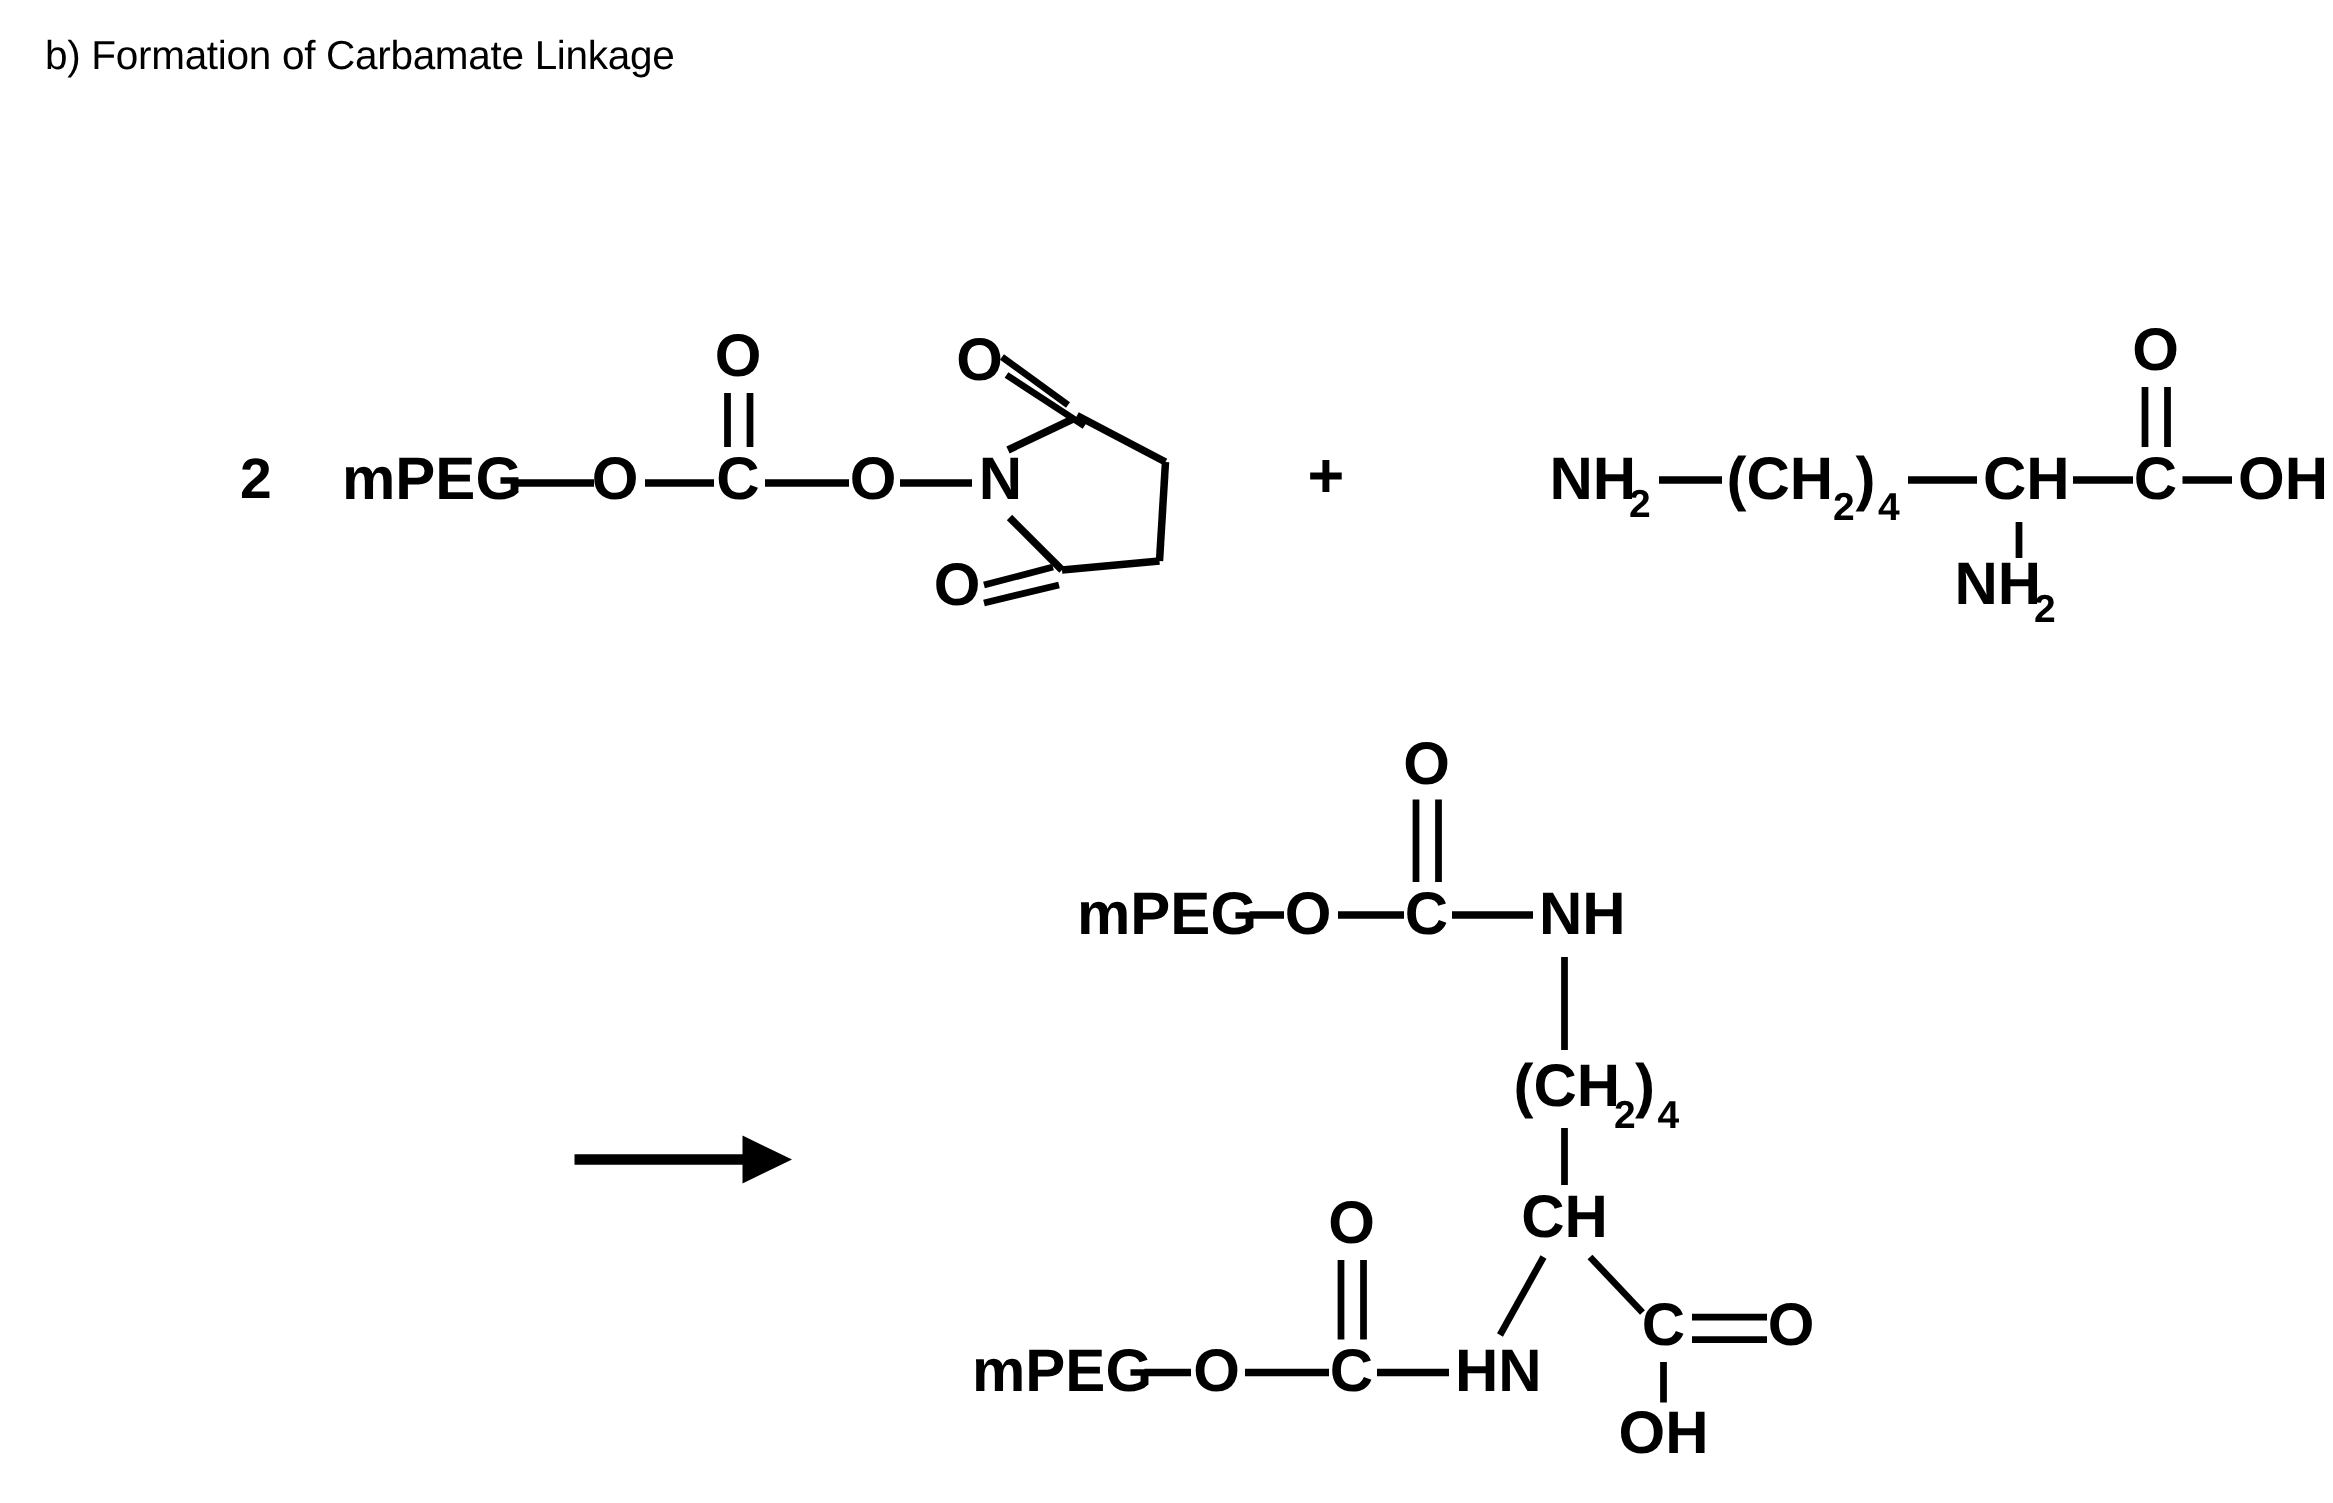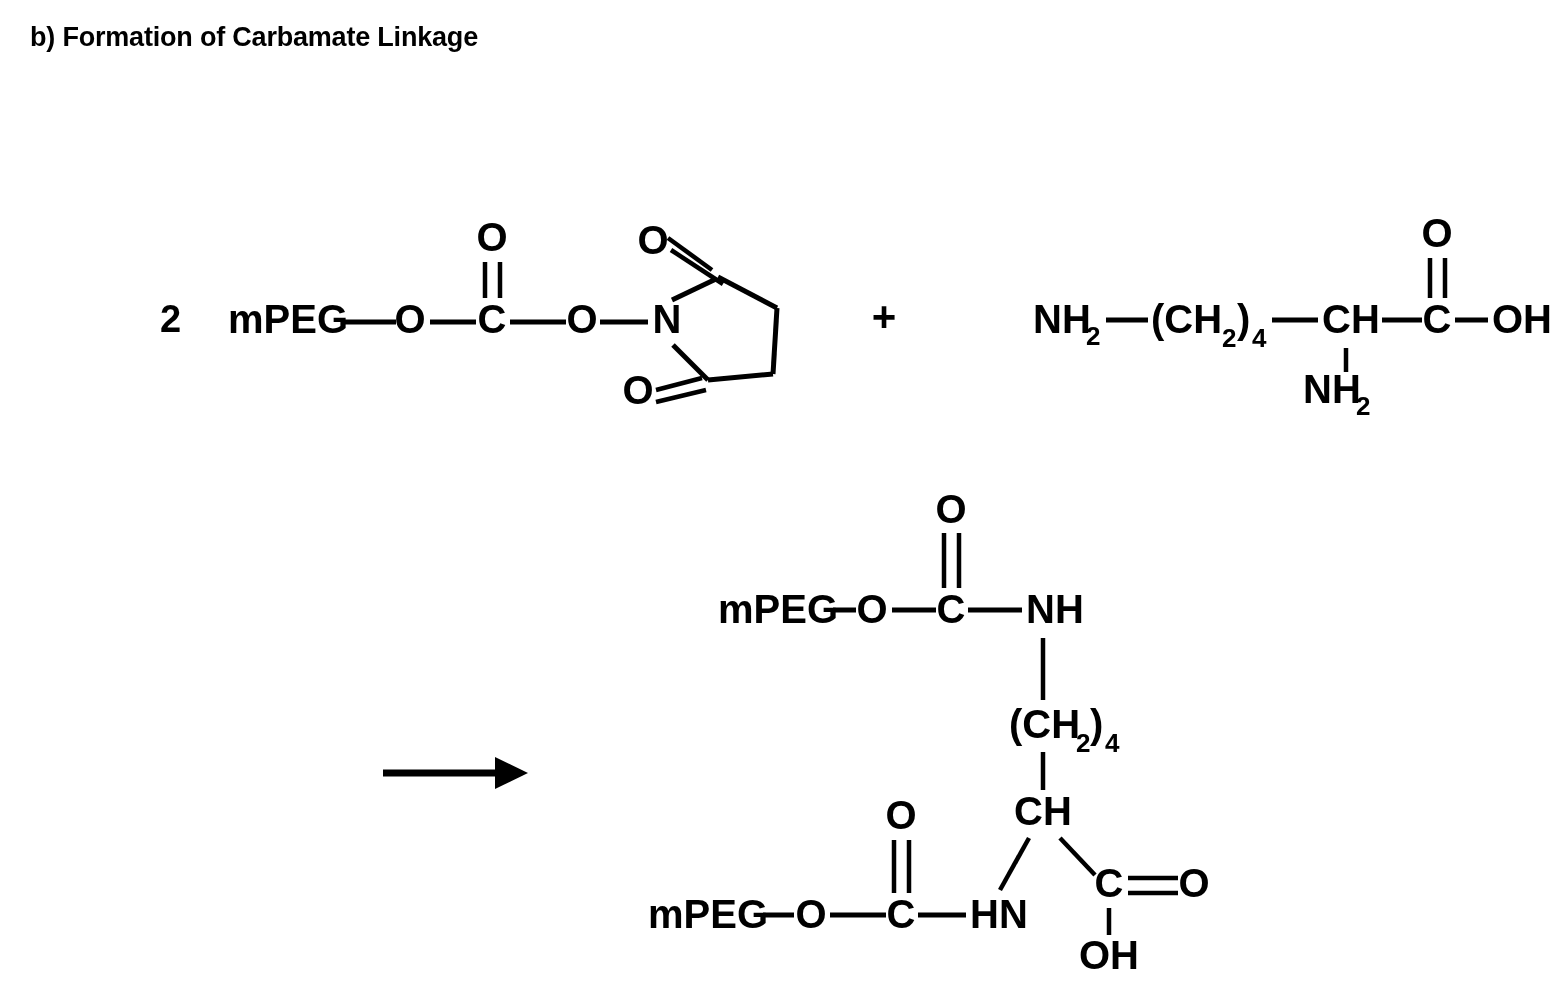--- a/index.html
+++ b/index.html
@@ -14,21 +14,21 @@
     position: relative;
     overflow: hidden;
     font-family: "Liberation Sans", sans-serif;
     color: #000000;
   }
   #scheme-title {
     position: absolute;
     left: 30px;
     top: 22px;
     font-size: 27px;
-    font-weight: bold;
+    font-weight: normal;
     letter-spacing: -0.2px;
     color: #000000;
     white-space: nowrap;
   }
   #reaction-canvas {
     position: absolute;
     left: 0;
     top: 0;
     width: 1555px;
     height: 1002px;

